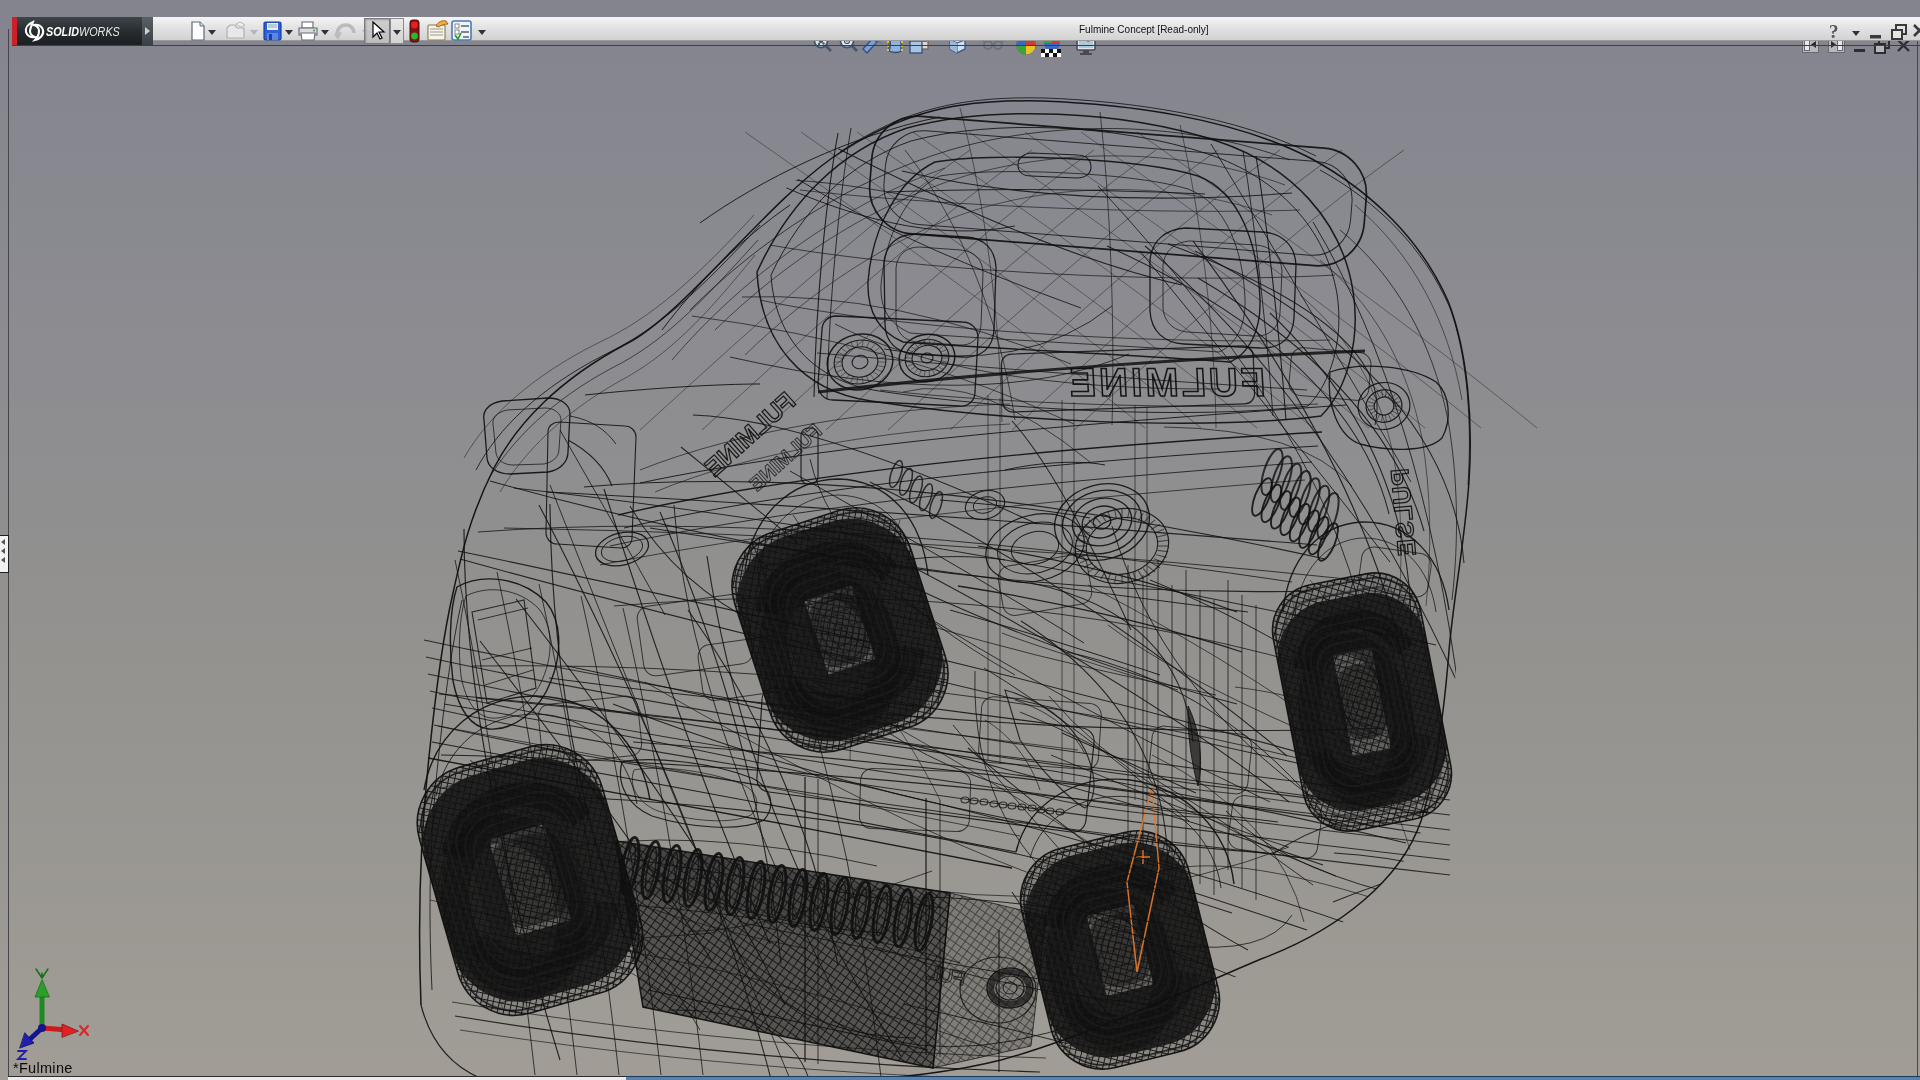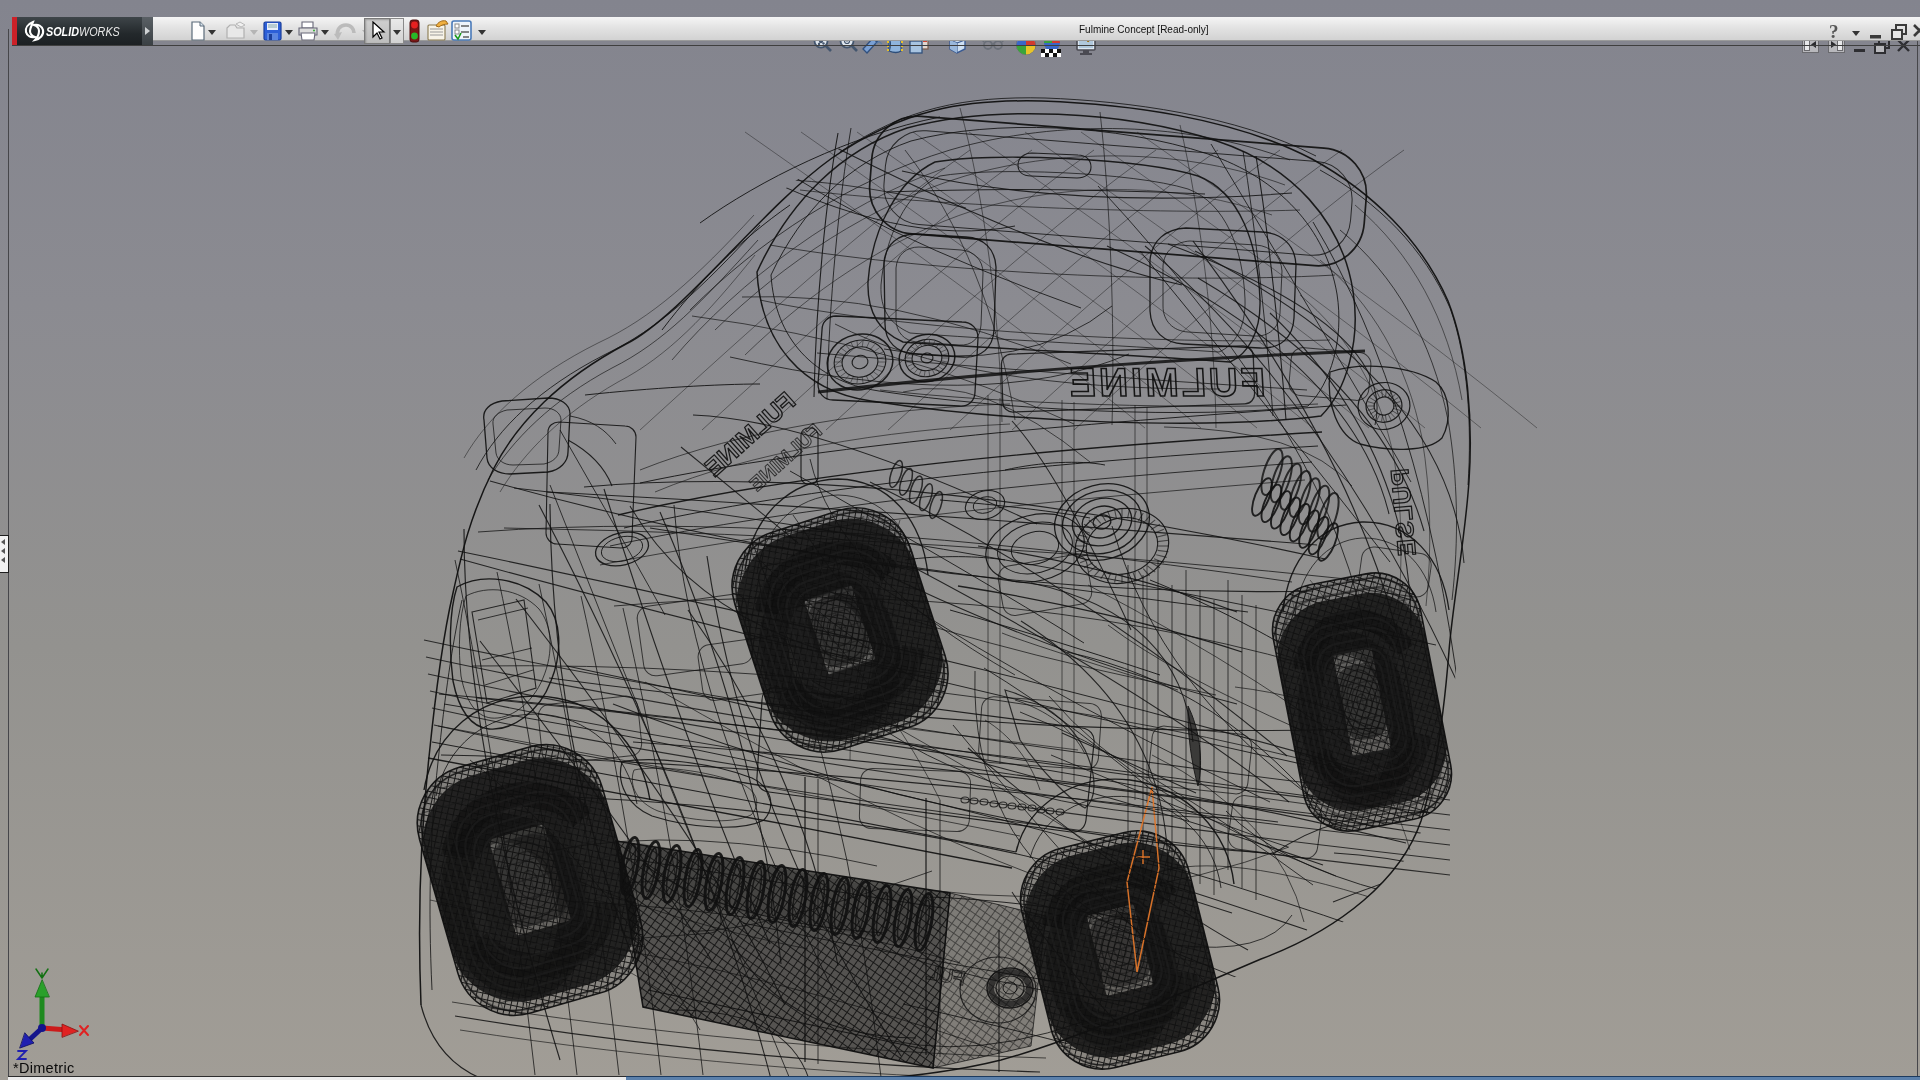--- a/index.html
+++ b/index.html
@@ -733,21 +733,21 @@
   <path d="M 32,13 L 26,4 M 32,13 L 38,4 M 32,13 L 32,8" stroke="#127012" stroke-width="1.5" fill="none"></path>
   <line x1="32" y1="63" x2="58" y2="65" stroke="#cc1b1b" stroke-width="5"></line>
   <polygon points="68,66 52,59 52,72" fill="#e02222" stroke="#8c0f0f" stroke-width="0.8"></polygon>
   <path d="M 70,61 L 78,70 M 78,61 L 70,70" stroke="#e02222" stroke-width="2" fill="none"></path>
   <line x1="32" y1="63" x2="18" y2="76" stroke="#15158c" stroke-width="5"></line>
   <polygon points="10,83 24,78 15,68" fill="#2020b0" stroke="#0d0d60" stroke-width="0.8"></polygon>
   <path d="M 8,86 L 16,86 L 8,94 L 16,94" stroke="#2020b0" stroke-width="1.8" fill="none"></path>
   <circle cx="32" cy="63" r="4" fill="#15158c"></circle>
   </g>
 </svg>
-<div class="dimetric">*Dimetric</div>
+<div class="dimetric">*Fulmine</div>
 
 <div class="vline-l"></div>
 <div class="vline-r"></div>
 <div class="sidetab">
     <div class="t"></div>
     <div class="t"></div>
     <div class="t"></div>
   </div>
 
 <div class="titlebar">

